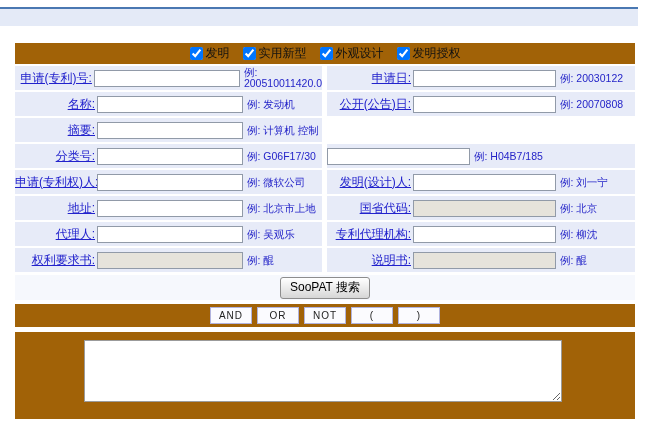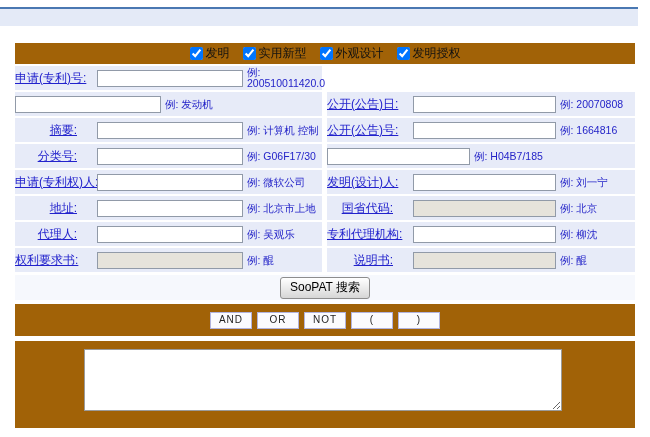--- a/index.html
+++ b/index.html
@@ -15,42 +15,42 @@
   .band { background:#a16207; }
   .checkbox-band { height:21px; display:flex; align-items:center; justify-content:center;
                    gap:13px; font-size:12px; color:#111; margin-bottom:2px; }
   .cb { display:flex; align-items:center; gap:3px; cursor:default; }
   .cb input { width:13px; height:13px; margin:0; }
 
   .frow { display:flex; height:24px; margin-bottom:2px; }
   .half { display:flex; align-items:center; background:#e7ebf8; }
   .half.l { width:307px; margin-right:5px; }
   .half.r { width:308px; }
-  .lbl { text-align:right; font-size:12px; padding-right:20px; white-space:nowrap; }
+  .lbl { text-align:right; font-size:12px; padding-right:2px; white-space:nowrap; }
   .half.l .lbl { width:82px; }
   .half.r .lbl { width:86px; }
   .lbl a { color:#2222cc; text-decoration:underline; cursor:pointer; }
   .inpw { flex:none; }
   .half.l .inpw { width:146px; }
   .half.r .inpw { width:143px; }
   .inpw input { width:100%; height:17px; border:1px solid #919aa8; background:#fff;
                 font-size:11px; padding:0 2px; }
   .inpw input.dis { background:#e6e3db; }
   .ex { flex:1; font-size:10.5px; color:#2424c8; padding-left:4px; line-height:11px;
         overflow:visible; }
   .ex .val { white-space:nowrap;text-align:right; }
 
   .soopat-row { height:25px; margin-top:3px; background:#f6f8fd; display:flex;
                 align-items:center; justify-content:center; gap:5px;flex-direction:column; }
   .soopat-row button { height:22px; padding:0 9px; font-size:12px; color:#000;
       font-family:"Liberation Sans", sans-serif;
       background:linear-gradient(#ffffff,#e9e9e9 55%,#d6d6d6); border:1px solid #8d8d8d;
       border-radius:3px; cursor:pointer; }
 
-  .op-band { height:32px; margin-top:4px; display:flex; align-items:center;
+  .op-band { height:23px; margin-top:4px; display:flex; align-items:center;
              justify-content:center; gap:5px; }
   .op-band button { width:42px; height:17px; font-size:10px; letter-spacing:1px; color:#222;
       font-family:"Liberation Sans", sans-serif; background:#fbfbfe;
       border:1px solid #b1b3de; cursor:pointer; line-height:14px; }
 
   .ta-band { height:87px; margin-top:5px; }
   .ta-band textarea { position:relative; left:69px; top:8px; width:478px; height:62px;
       border:1px solid #9b9b9b; background:#fff; resize:both;
       font-family:"Liberation Sans", sans-serif; font-size:12px; }
 </style>
@@ -81,44 +81,45 @@
         <span>发明授权</span>
       </label>
     </div>
 
     <div class="frow">
       <div class="half l">
         <div class="lbl"><a>申请(专利)号:</a></div>
         <div class="inpw"><input type="text" style=""></div>
         <div class="ex"><span>例:</span> <span class="val">200510011420.0</span></div>
       </div>
-    </div>
-
-    <div class="frow">
-      <div class="half l">
+      <div class="half r">
+        <div class="lbl"><a>申请日:</a></div>
+        <div class="inpw"><input type="text" style=""></div>
+        <div class="ex"><span>例:</span> <span class="val">20030122</span></div>
+      </div>
+    </div>
+
+    <div class="frow">
+      <div class="half l">
+        <div class="lbl"><a>名称:</a></div>
         <div class="inpw"><input type="text" style=""></div>
         <div class="ex"><span>例:</span> <span class="val">发动机</span></div>
       </div>
       <div class="half r">
         <div class="lbl"><a>公开(公告)日:</a></div>
         <div class="inpw"><input type="text" style=""></div>
         <div class="ex"><span>例:</span> <span class="val">20070808</span></div>
       </div>
     </div>
 
     <div class="frow">
       <div class="half l">
         <div class="lbl"><a>摘要:</a></div>
         <div class="inpw"><input type="text" style=""></div>
         <div class="ex"><span>例:</span> <span class="val">计算机 控制</span></div>
-      </div>
-      <div class="half r">
-        <div class="lbl"><a>公开(公告)号:</a></div>
-        <div class="inpw"><input type="text" style=""></div>
-        <div class="ex"><span>例:</span> <span class="val">1664816</span></div>
       </div>
     </div>
 
     <div class="frow">
       <div class="half l">
         <div class="lbl"><a>分类号:</a></div>
         <div class="inpw"><input type="text" style=""></div>
         <div class="ex"><span>例:</span> <span class="val">G06F17/30</span></div>
       </div>
       <div class="half r">

